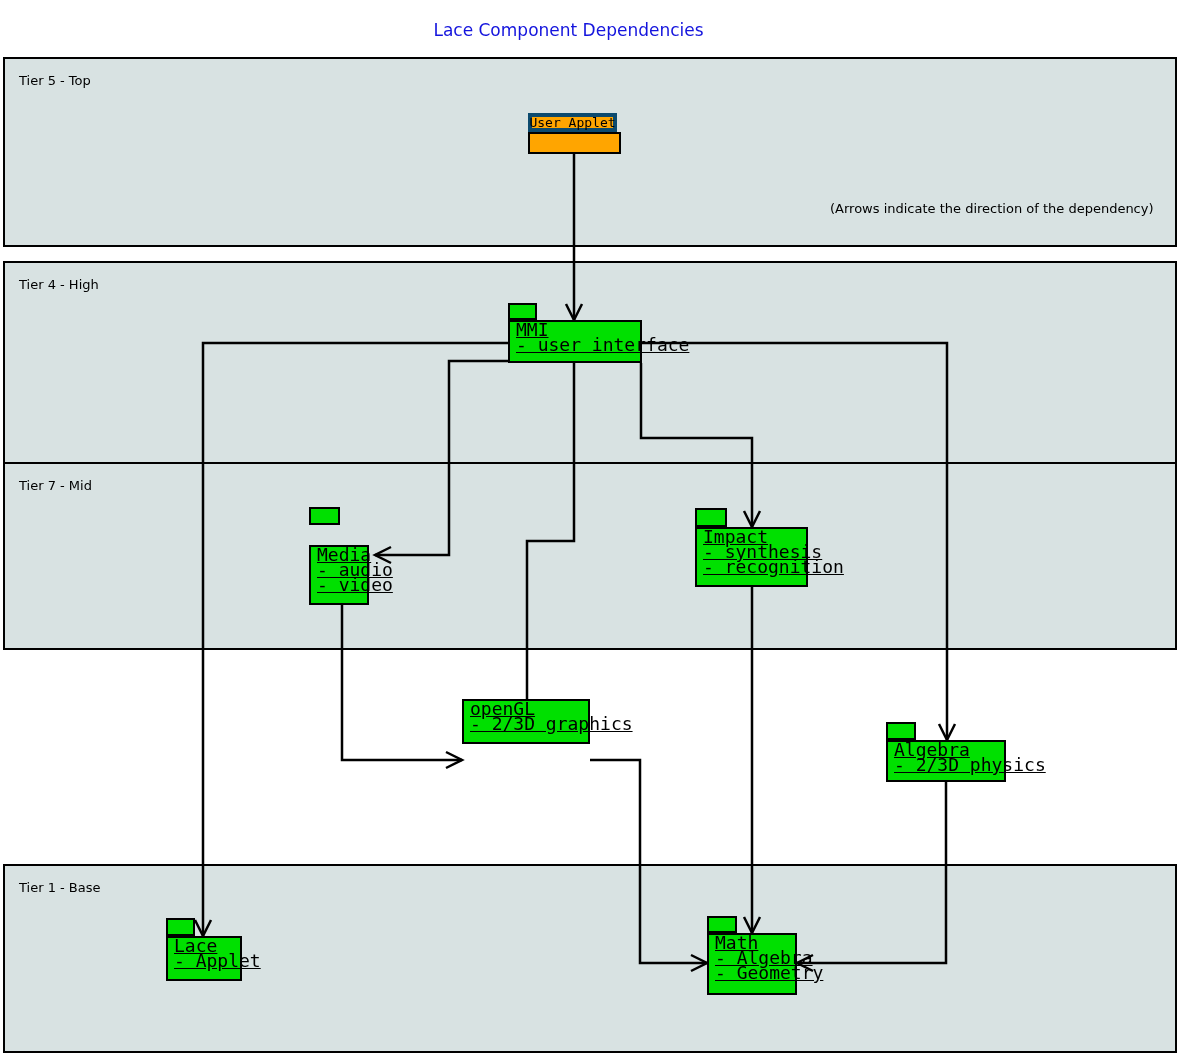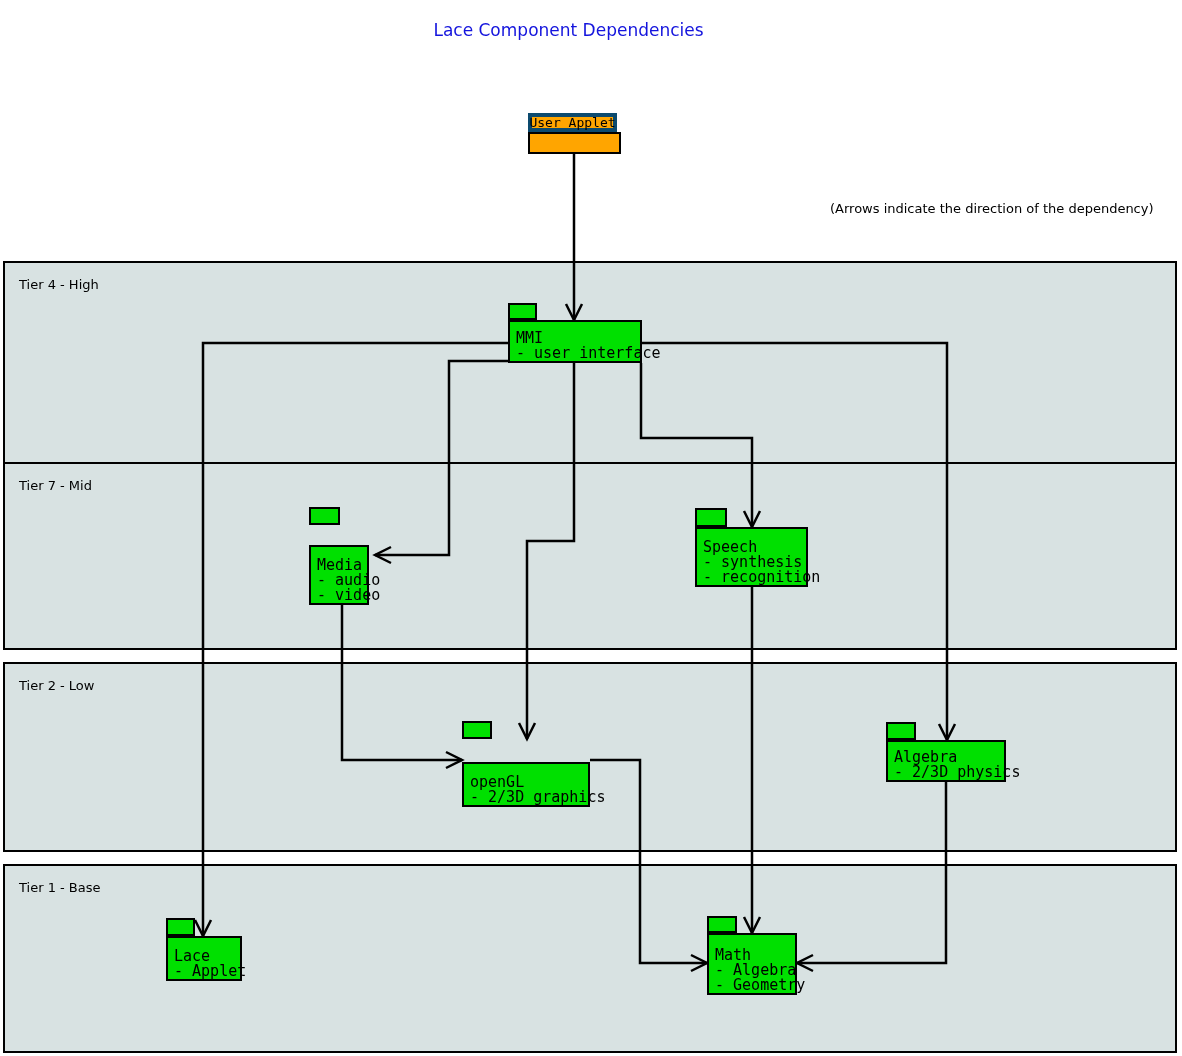--- a/index.html
+++ b/index.html
@@ -28,51 +28,52 @@
   .note{
     position:absolute;left:830px;top:201px;font-size:13px;color:#000;
   }
   .pkg-tab{
     position:absolute;background:var(--green);border:2px solid #000;
     box-sizing:border-box;
   }
   .pkg-body{
     position:absolute;background:var(--green);border:2px solid #000;
     box-sizing:border-box;display:flex;flex-direction:column;
-    justify-content:flex-end;padding-left:6px;
-    font-family:"DejaVu Sans Mono",monospace;font-size:15px;line-height:15px;color:#000;
+    justify-content:flex-start;padding-left:6px;
+    font-family:"DejaVu Sans Mono",monospace;font-size:18px;line-height:15px;color:#000;
     white-space:nowrap;
+    text-decoration:underline;
   }
   .ua-title{
     position:absolute;background:var(--orange);border:4px solid #0c4a6e;
     box-sizing:border-box;display:flex;align-items:center;justify-content:center;
     font-family:"DejaVu Sans Mono",monospace;font-size:13px;color:#000;white-space:nowrap;
   }
   .ua-body{
     position:absolute;background:var(--orange);border:2px solid #000;
     box-sizing:border-box;
   }
   #edges{position:absolute;left:0;top:0;pointer-events:none;}
   #edges path{stroke:var(--line);stroke-width:2.5;fill:none;stroke-linejoin:miter;}
 </style>
 </head>
 <body>
 
 <div class="canvas">
 
   <div class="title">Lace Component Dependencies</div>
 
+  <div class="band" style="top:57px;height:190px">
+    <div class="band-label">Tier 5 - Top</div>
+  </div>
   <div class="band" style="top:261px;height:243px">
     <div class="band-label">Tier 4 - High</div>
   </div>
   <div class="band" style="top:462px;height:188px">
     <div class="band-label">Tier 7 - Mid</div>
-  </div>
-  <div class="band" style="top:662px;height:190px">
-    <div class="band-label">Tier 2 - Low</div>
   </div>
   <div class="band" style="top:864px;height:189px">
     <div class="band-label">Tier 1 - Base</div>
   </div>
 
   <div class="note">(Arrows indicate the direction of the dependency)</div>
 
   <svg id="edges" width="1182" height="1056">
       <g>
         <path d="M 574 154 L 574 320"></path>
@@ -134,29 +135,29 @@
     <div class="pkg-body" style="left:309px;top:545px;width:60px;height:60px">
       <div>Media</div>
       <div>- audio</div>
       <div>- video</div>
     </div>
   </div>
 
   <div>
     <div class="pkg-tab" style="left:695px;top:508px;width:32px;height:19px"></div>
     <div class="pkg-body" style="left:695px;top:527px;width:113px;height:60px">
-      <div>Speech</div>
+      <div>Impact</div>
       <div>- synthesis</div>
       <div>- recognition</div>
     </div>
   </div>
 
   <div>
     <div class="pkg-tab" style="left:462px;top:721px;width:30px;height:18px"></div>
-    <div class="pkg-body" style="left:462px;top:762px;width:128px;height:45px">
+    <div class="pkg-body" style="left:462px;top:699px;width:128px;height:45px">
       <div>openGL</div>
       <div>- 2/3D graphics</div>
     </div>
   </div>
 
   <div>
     <div class="pkg-tab" style="left:886px;top:722px;width:30px;height:18px"></div>
     <div class="pkg-body" style="left:886px;top:740px;width:120px;height:42px">
       <div>Algebra</div>
       <div>- 2/3D physics</div>

